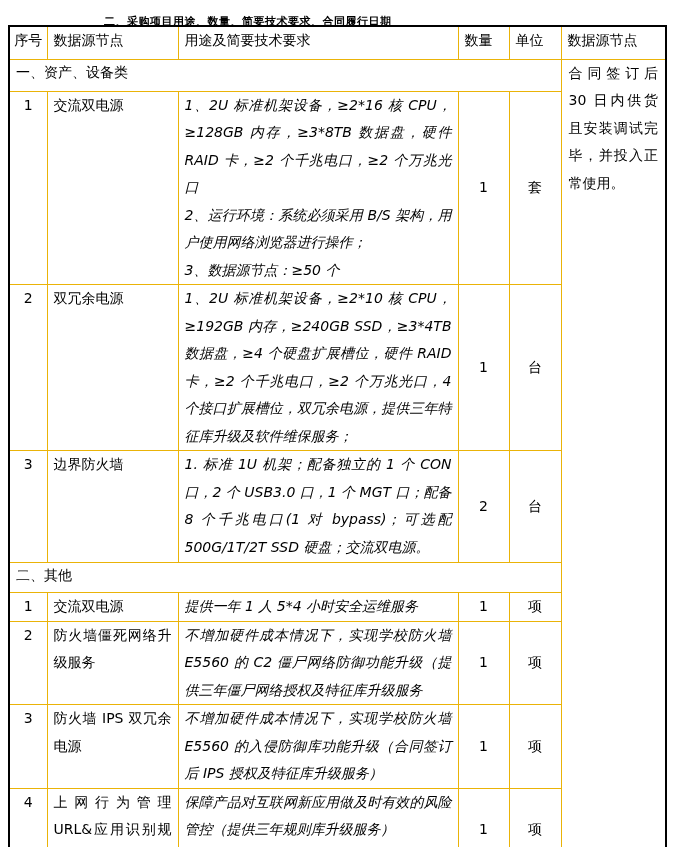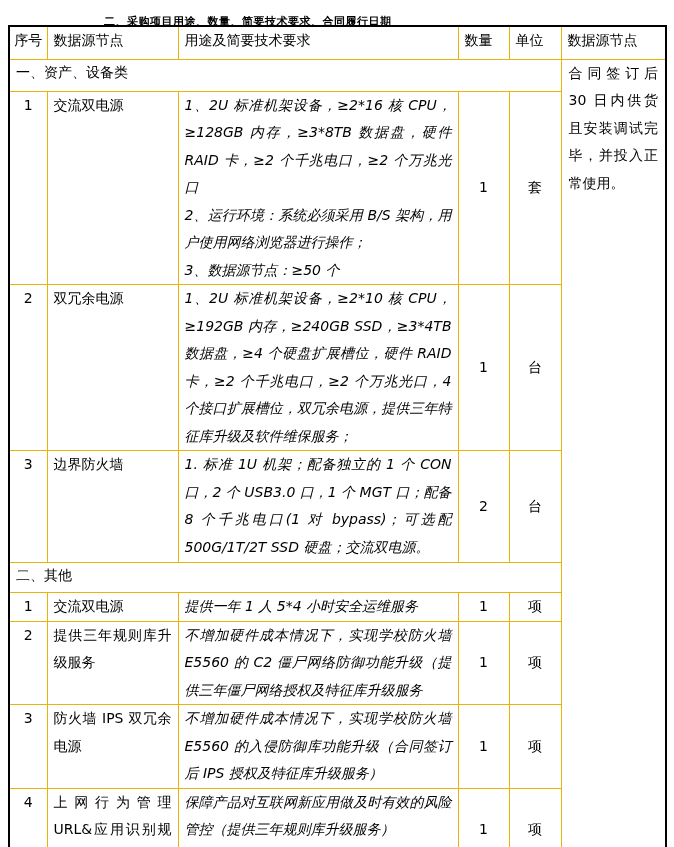--- a/index.html
+++ b/index.html
@@ -112,21 +112,21 @@
   <tr style="height:27px">
     <td class="c-no">1</td>
     <td class="c-name">交流双电源</td>
     <td class="c-spec">提供一年 1 人 5*4 小时安全运维服务</td>
     <td class="c-qty">1</td>
     <td class="c-unit">项</td>
   </tr>
 
   <tr style="height:83px">
     <td class="c-no">2</td>
-    <td class="c-name">提供三年规则库升级服务</td>
+    <td class="c-name">防火墙僵死网络升级服务</td>
     <td class="c-spec">不增加硬件成本情况下，实现学校防火墙 E5560 的 C2 僵尸网络防御功能升级（提供三年僵尸网络授权及特征库升级服务</td>
     <td class="c-qty">1</td>
     <td class="c-unit">项</td>
   </tr>
 
   <tr style="height:83px">
     <td class="c-no">3</td>
     <td class="c-name">防火墙 IPS 双冗余电源</td>
     <td class="c-spec">不增加硬件成本情况下，实现学校防火墙 E5560 的入侵防御库功能升级（合同签订后 IPS 授权及特征库升级服务）</td>
     <td class="c-qty">1</td>

